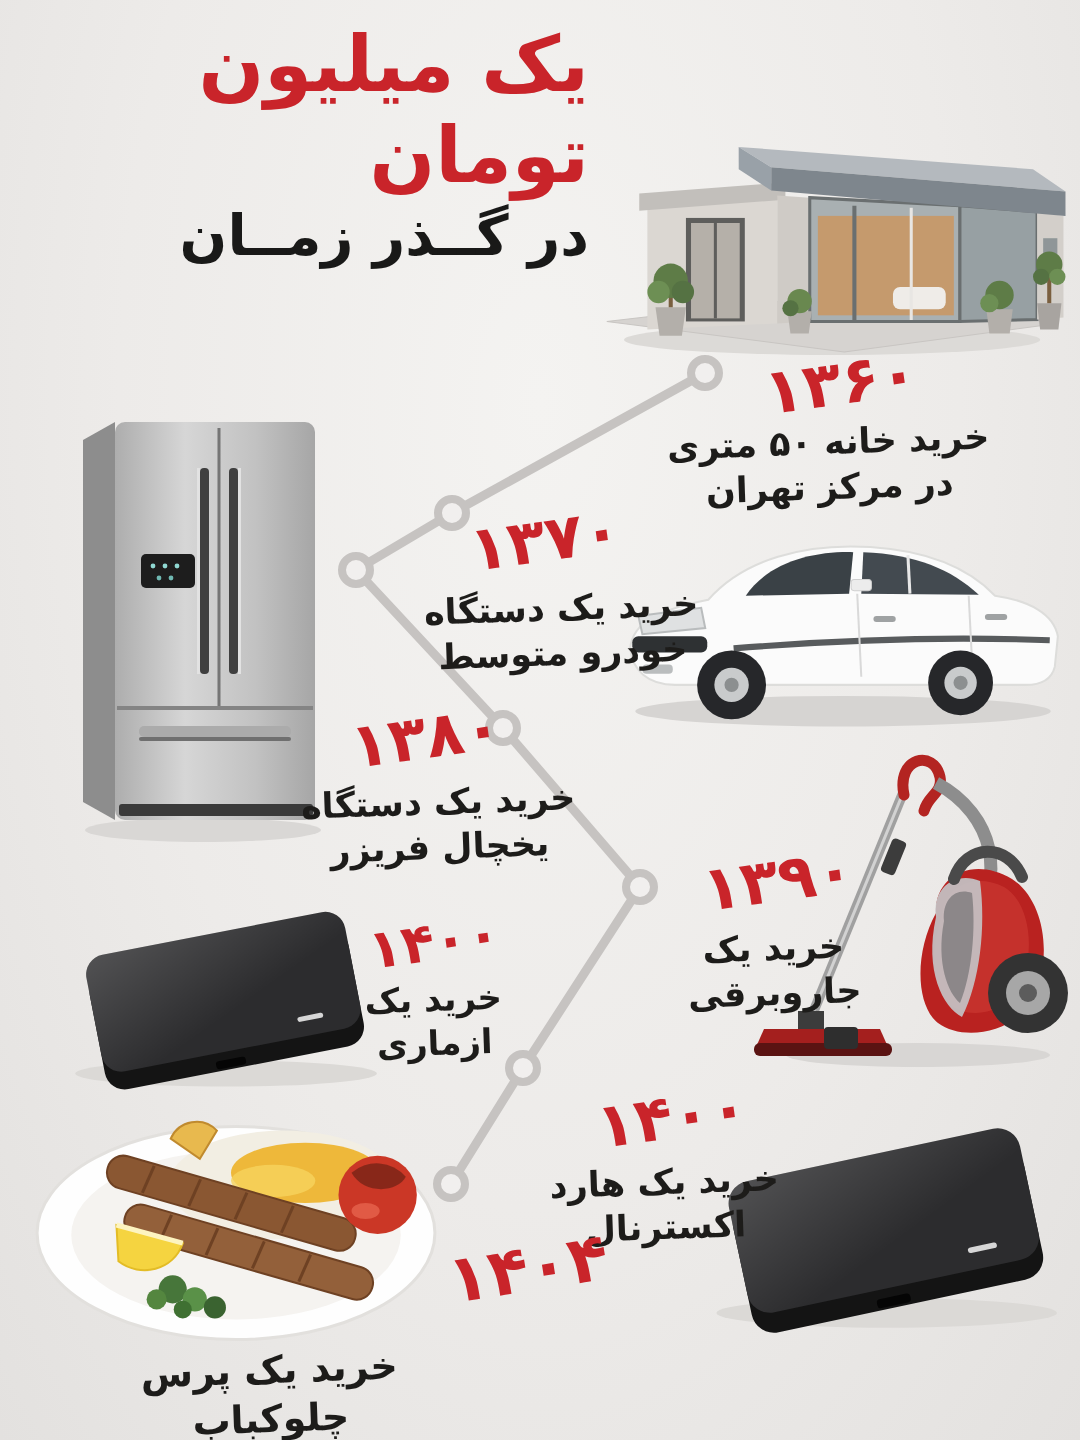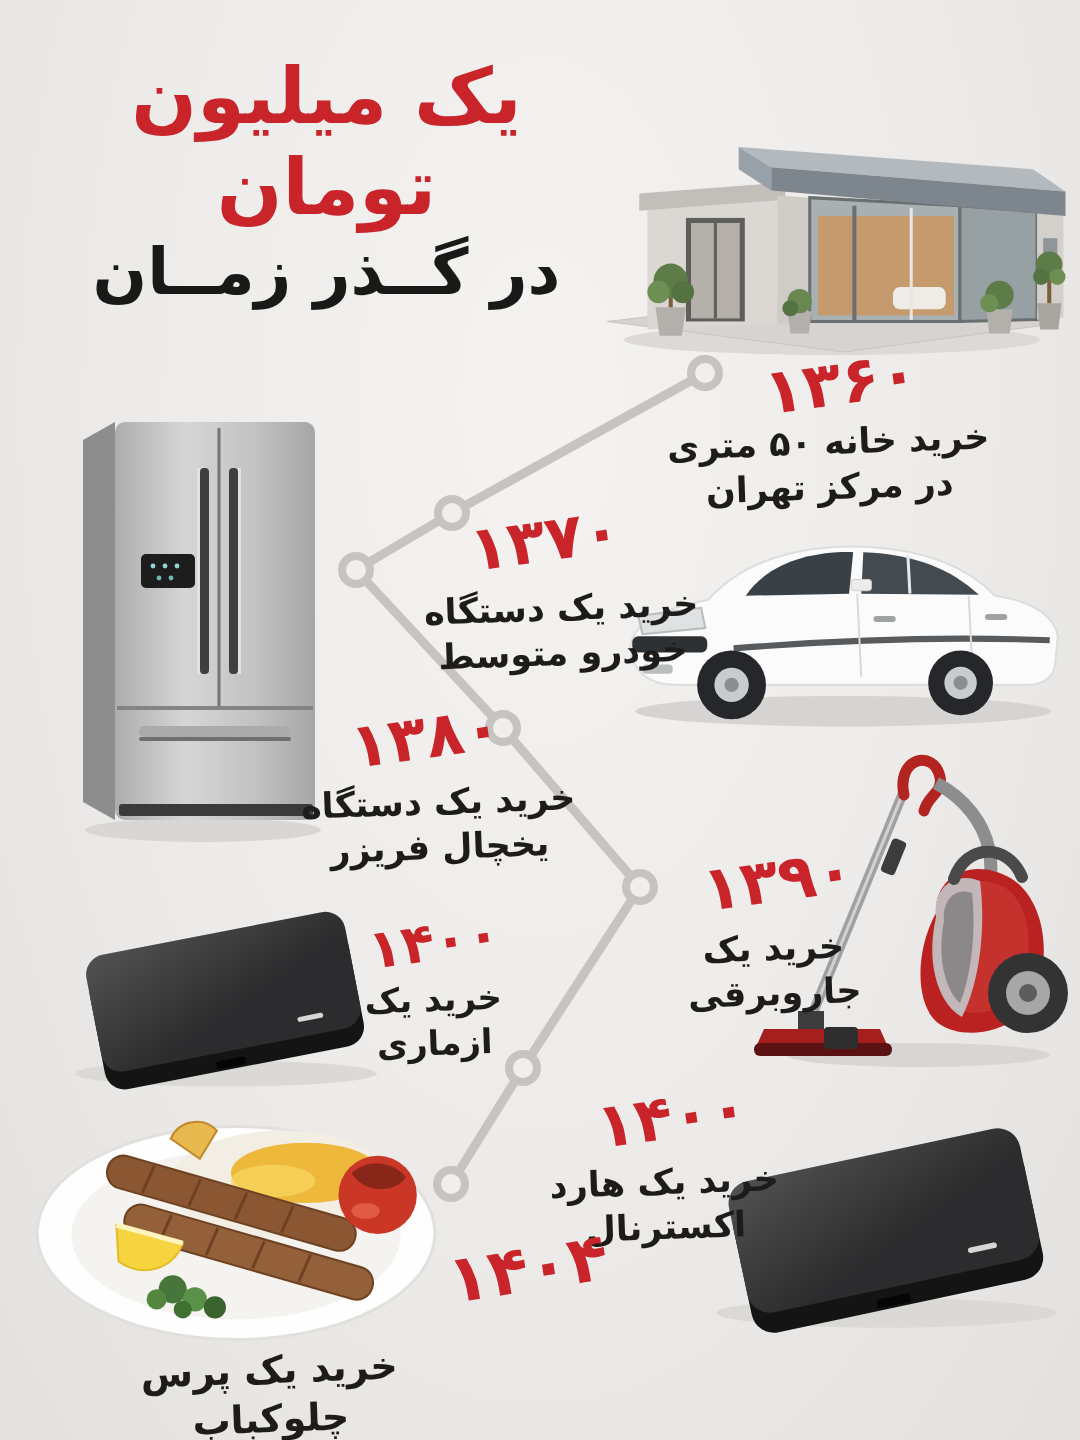--- a/index.html
+++ b/index.html
@@ -10,23 +10,23 @@
   }
   .abs{position:absolute;}
   .year{
     font-weight:bold;color:#c9242a;text-align:center;direction:rtl;
     letter-spacing:1px;
   }
   .cap{
     font-weight:bold;color:#1d1c1a;text-align:center;direction:rtl;line-height:1.28;
   }
   
-  .title-wrap{left:64px;top:52px;width:525px;text-align:center;direction:rtl;}
+  .title-wrap{left:64px;top:20px;width:525px;text-align:right;direction:rtl;}
   .title-red{font-size:77px;font-weight:bold;color:#c9242a;line-height:1.18;}
-  .title-black{font-size:64px;font-weight:bold;color:#191918;line-height:1.15;margin-top:2px;}
+  .title-black{font-size:56px;font-weight:bold;color:#191918;line-height:1.15;margin-top:2px;}
   
   .zigzag{left:0;top:0;width:1080px;height:1440px;}
   
   .img-house {left:588px;top:86px;width:478px;height:274px;}
   .img-fridge{left:52px;top:406px;width:292px;height:440px;}
   .img-car   {left:612px;top:496px;width:456px;height:244px;}
   .img-vac   {left:728px;top:730px;width:340px;height:342px;}
   .img-hdd1  {left:50px;top:874px;width:342px;height:222px;}
   .img-hdd2  {left:688px;top:1088px;width:386px;height:250px;}
   .img-kebab {left:20px;top:1076px;width:432px;height:282px;}

